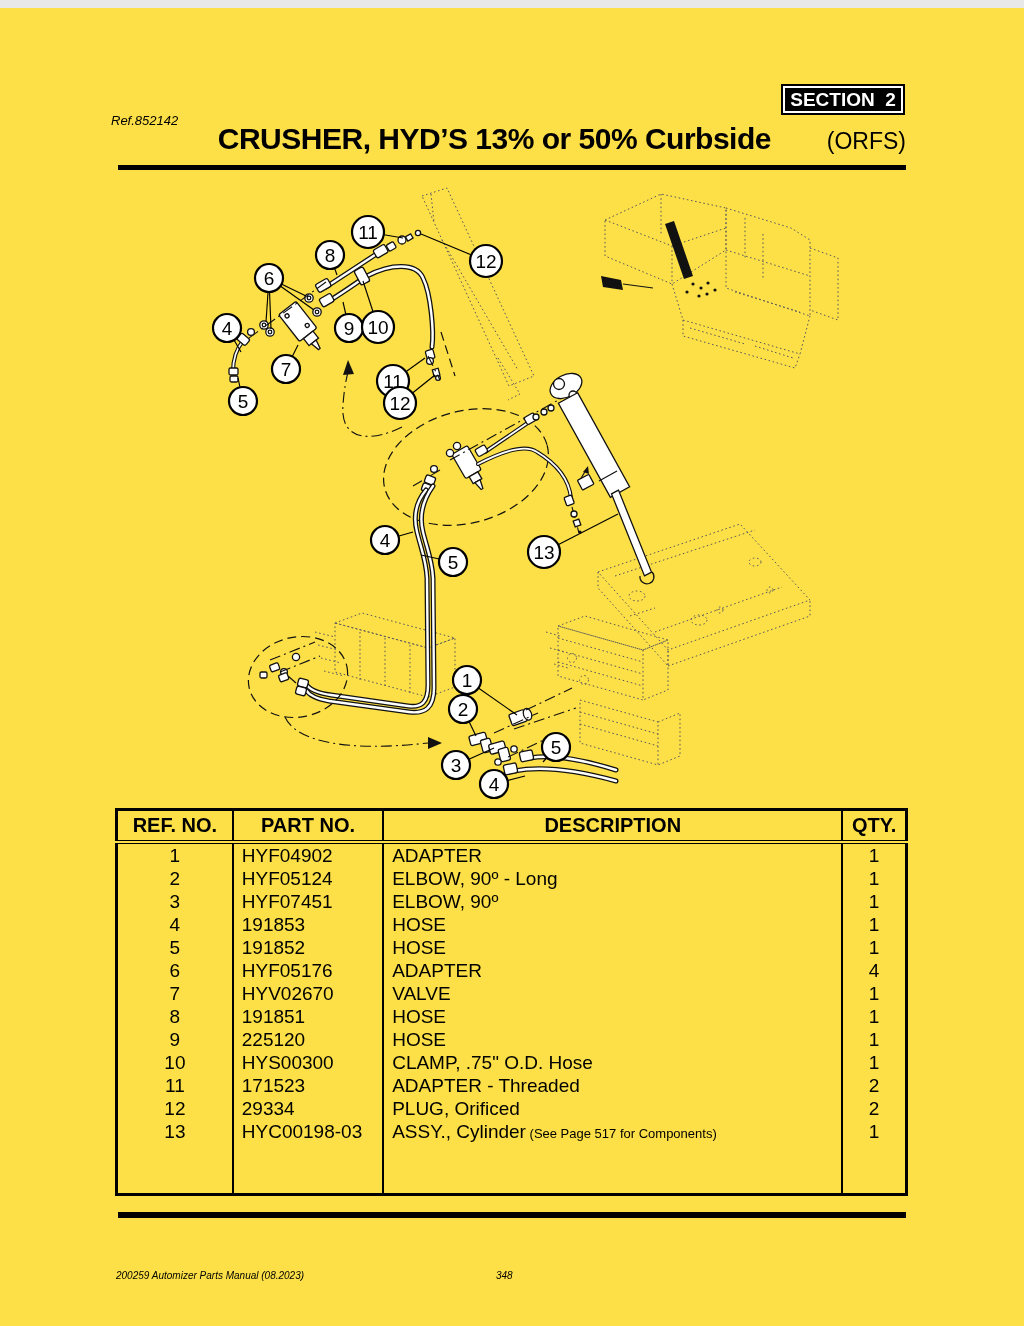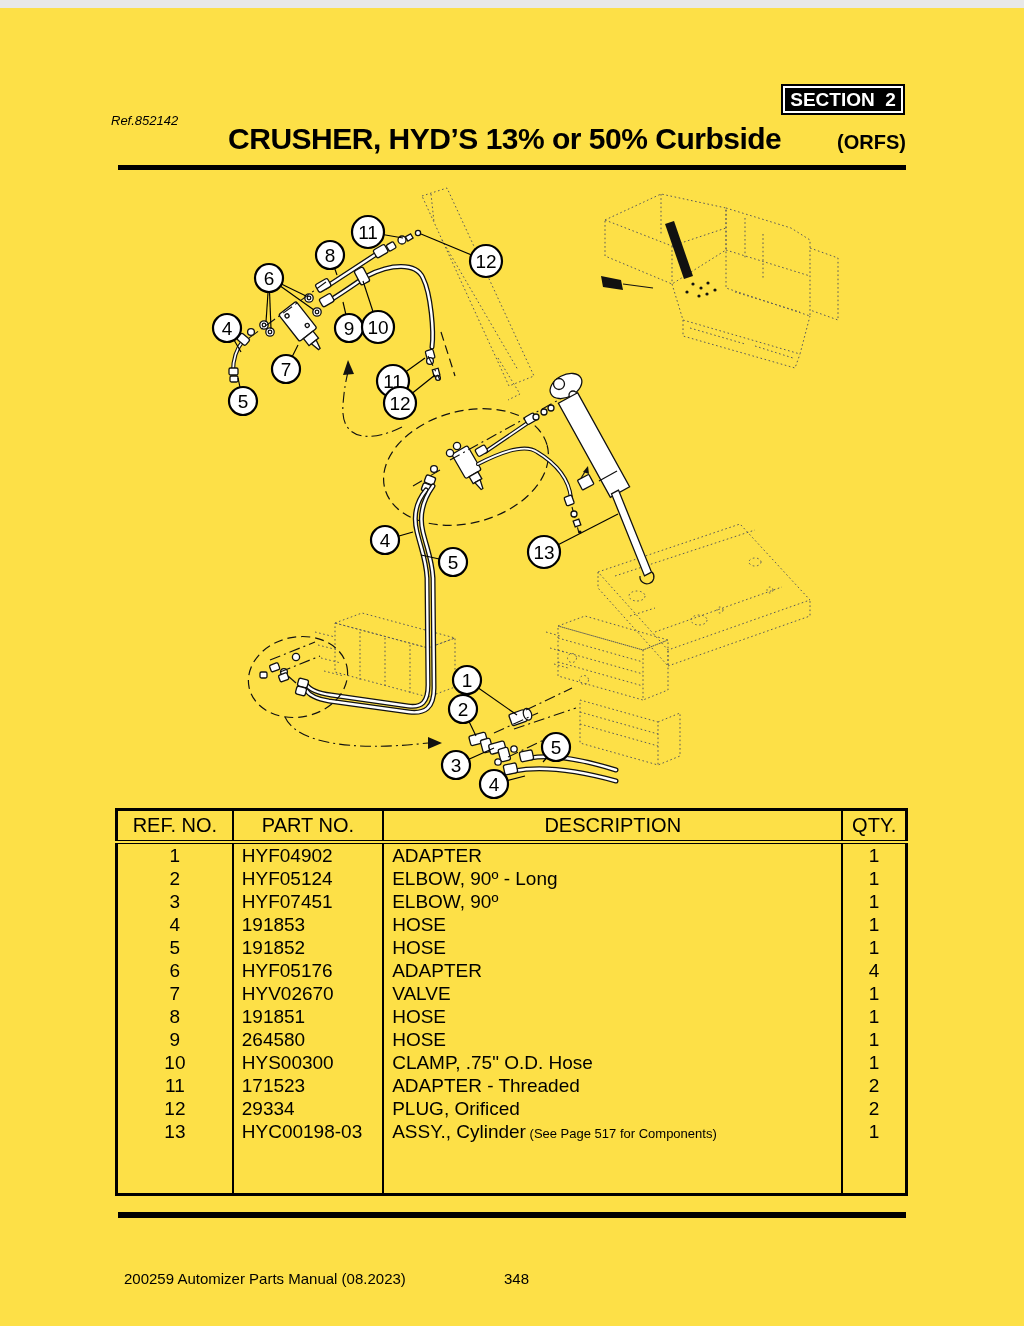--- a/index.html
+++ b/index.html
@@ -6,21 +6,21 @@
   .page{position:relative;width:1024px;height:1326px;background:#fde047;margin:8px auto;
         font-family:"Liberation Sans",sans-serif;color:#000;overflow:hidden;}
   
   .section-badge{position:absolute;left:781px;top:76px;width:124px;height:31px;
         background:#000;border:2px solid #000;box-shadow:inset 0 0 0 2px #fff;
         color:#fff;font-weight:bold;font-size:19px;display:flex;align-items:center;
         justify-content:center;white-space:pre;box-sizing:border-box;}
   .doc-ref{position:absolute;left:111px;top:105px;font-style:italic;font-size:13px;}
   .page-title{position:absolute;right:118px;top:114px;margin:0;font-size:30px;
         font-weight:bold;white-space:nowrap;letter-spacing:-0.5px;}
-  .title-suffix{font-size:20px;font-weight:bold;letter-spacing:0;padding-left:48px;}
+  .title-suffix{font-size:23px;font-weight:normal;letter-spacing:0;padding-left:48px;}
   .header-rule{position:absolute;left:118px;top:157px;width:788px;height:5px;background:#000;}
   
   .diagram{position:absolute;left:110px;top:172px;width:805px;height:620px;}
   .dot{fill:none;stroke:#5a5a5a;stroke-width:1;stroke-dasharray:1.6 2.6;}
   .dash{fill:none;stroke:#111;stroke-width:1.2;stroke-dasharray:9 5;}
   .dashdot{fill:none;stroke:#111;stroke-width:1.1;stroke-dasharray:11 4 2 4;}
   .line{fill:none;stroke:#111;stroke-width:1.2;}
   .part{fill:#fff;stroke:#111;stroke-width:1.3;}
   .dark{fill:#111;stroke:none;}
   .hose{fill:none;stroke:#111;stroke-width:5;stroke-linecap:round;}
@@ -28,31 +28,31 @@
   .hose2{fill:none;stroke:#111;stroke-width:4;stroke-linecap:round;}
   .hosecore2{fill:none;stroke:#fff;stroke-width:1.8;stroke-linecap:round;}
   .lead{stroke:#000;stroke-width:1.15;}
   .co{fill:#fff;stroke:#000;stroke-width:2.2;}
   .cot{font-family:"Liberation Sans",sans-serif;font-size:19px;fill:#000;}
   
   .table-wrap{position:absolute;left:115px;top:800px;width:793px;height:388px;}
   table.ptable{border-collapse:collapse;width:100%;height:100%;table-layout:fixed;
         border:3px solid #000;}
   .ptable th{border-left:2px solid #000;border-bottom:4px double #000;
-        font-size:20px;font-weight:normal;height:29px;padding:0;text-align:center;}
+        font-size:20px;font-weight:bold;height:29px;padding:0;text-align:center;}
   .ptable th:first-child{border-left:none;}
   .ptable td{border-left:2px solid #000;font-size:19px;height:23px;padding:0 0 0 8px;
         overflow:hidden;white-space:nowrap;}
   .ptable td:first-child{border-left:none;}
   .ptable td.c{text-align:center;padding:0;}
   .ptable tr.filler td{height:auto;}
   .note{font-size:13px;}
   
   .bottom-rule{position:absolute;left:118px;top:1204px;width:788px;height:6px;background:#000;}
-  .footer{position:absolute;left:124px;top:1262px;width:788px;font-size:15px;}
+  .footer{position:absolute;left:116px;top:1262px;width:788px;font-size:10px;font-style:italic;}
   .footer .pageno{position:absolute;left:380px;top:0;}
 </style>
 </head>
 <body>
 
 <div class="page">
 
   <div class="section-badge">SECTION  2</div>
   <div class="doc-ref">Ref.852142</div>
   <h1 class="page-title"><span>CRUSHER, HYD’S 13% or 50% Curbside</span> <span class="title-suffix">(ORFS)</span></h1>
@@ -379,21 +379,21 @@
             <td class="c">1</td>
           </tr>
           <tr>
             <td class="c">8</td>
             <td>191851</td>
             <td>HOSE</td>
             <td class="c">1</td>
           </tr>
           <tr>
             <td class="c">9</td>
-            <td>264580</td>
+            <td>225120</td>
             <td>HOSE</td>
             <td class="c">1</td>
           </tr>
           <tr>
             <td class="c">10</td>
             <td>HYS00300</td>
             <td>CLAMP, .75" O.D. Hose</td>
             <td class="c">1</td>
           </tr>
           <tr>

